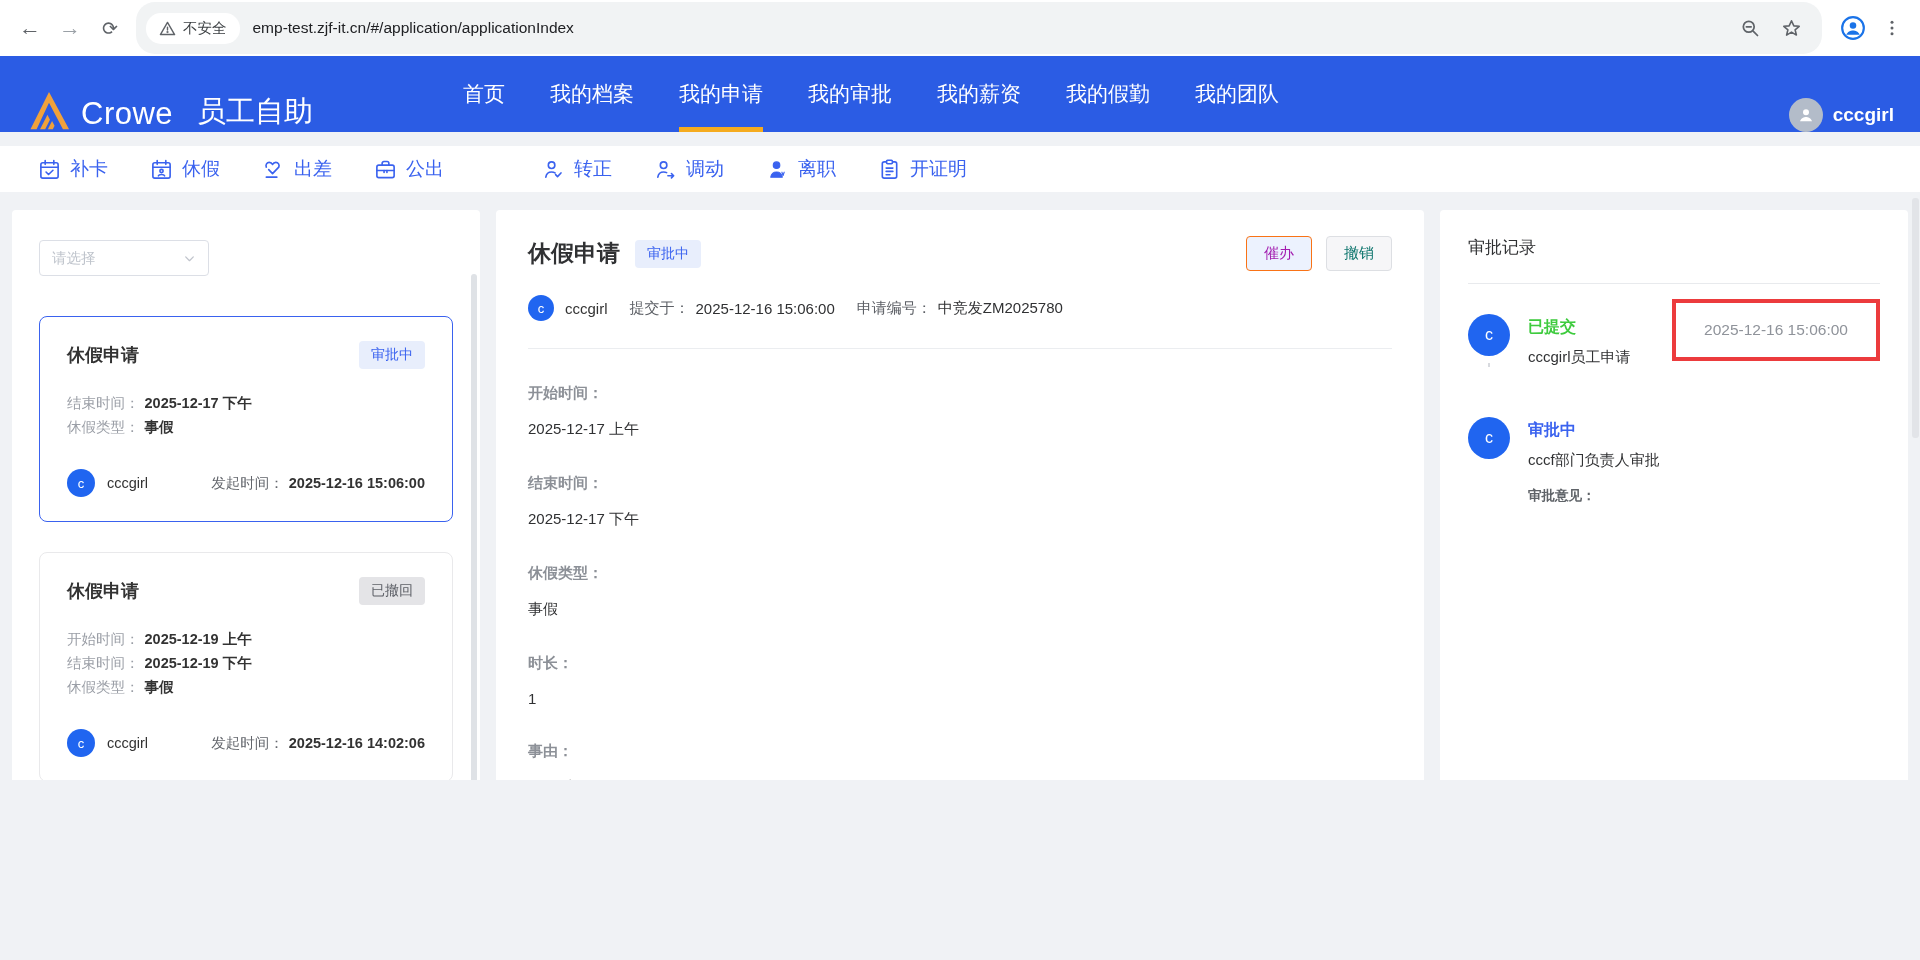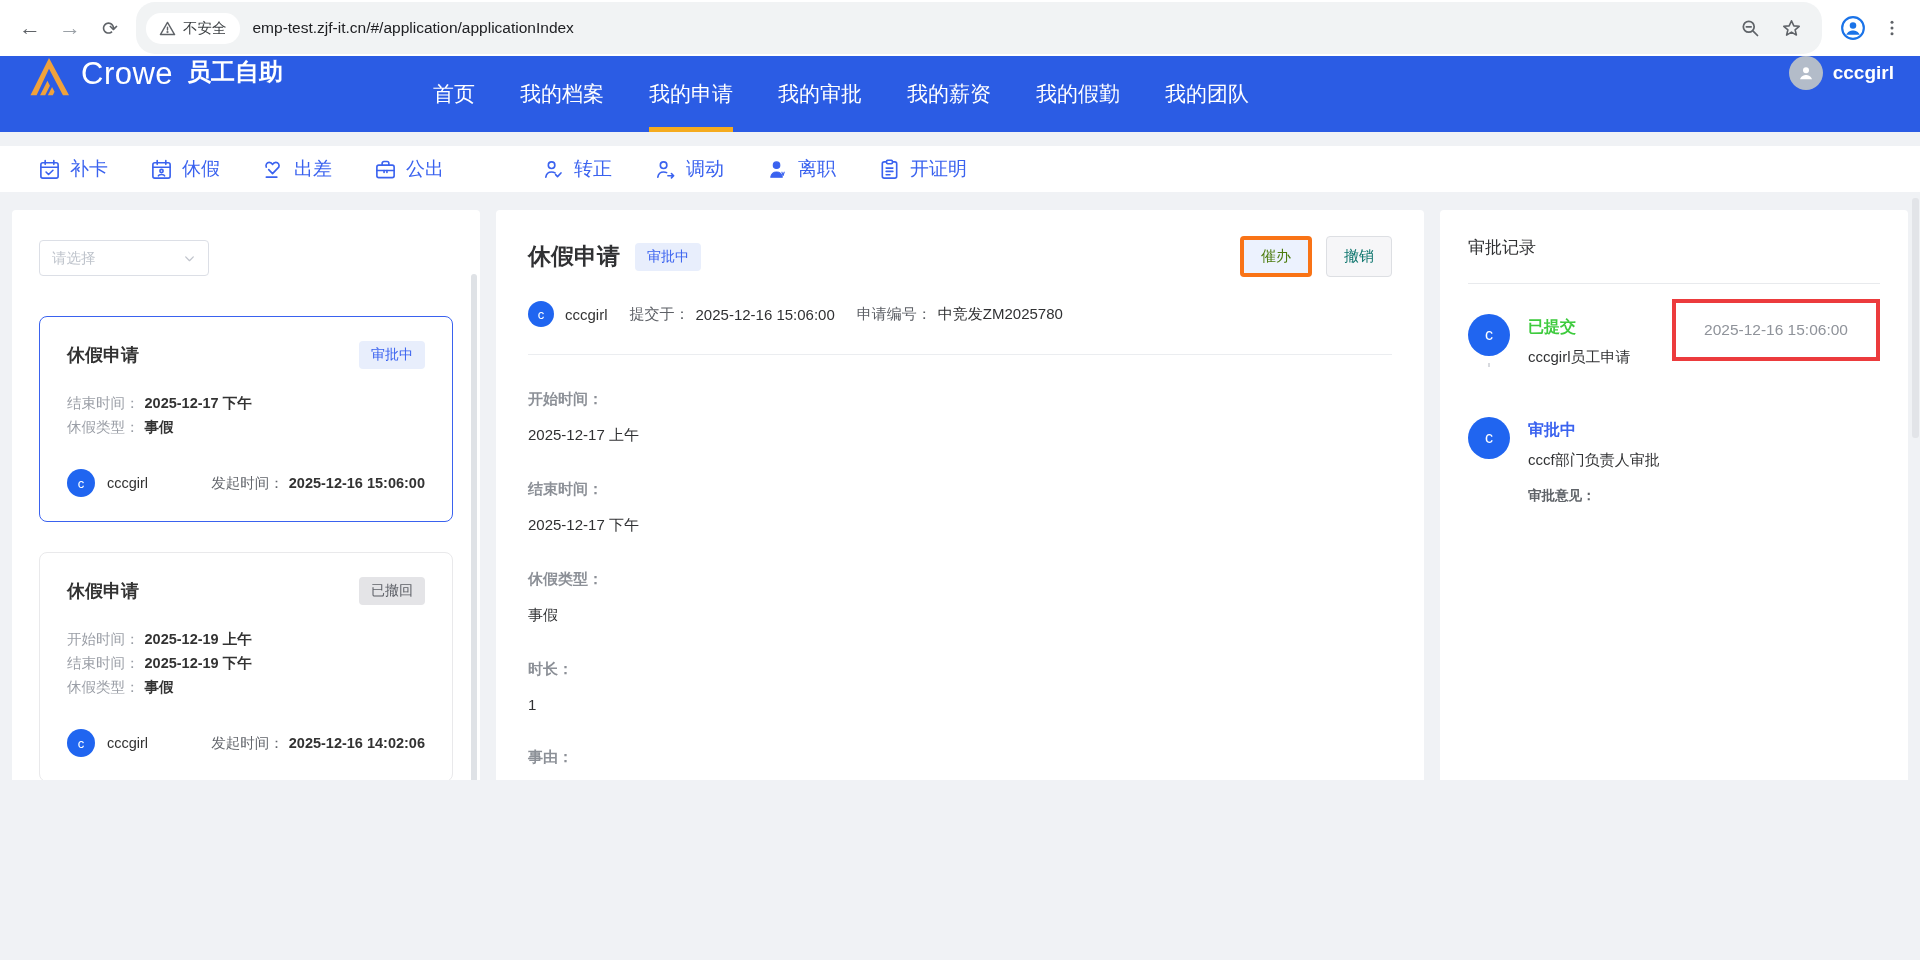--- a/index.html
+++ b/index.html
@@ -14,23 +14,23 @@
   .omnibox { flex:1; height:52px; background:#f1f3f4; border-radius:19px; display:flex;
     align-items:center; padding:0 10px; margin:0 10px 0 6px; }
   .sec-chip { display:flex; align-items:center; gap:7px; background:#fff; border-radius:15px;
     padding:6px 13px; font-size:14.5px; color:#3c4043; cursor:pointer; }
   .url-text { margin-left:13px; font-size:15.5px; color:#202124; flex:1; white-space:nowrap; }
   .omni-right { display:flex; align-items:center; gap:20px; margin-right:10px; }
   .browser-right { display:flex; align-items:center; gap:16px; padding:0 8px; }
   .icon-btn { display:flex; align-items:center; justify-content:center; cursor:pointer; }
 
   
-  .app-header { height:76px; background:#2b5ce4; display:flex; align-items:flex-start; padding:0 26px; }
+  .app-header { height:76px; background:#2b5ce4; display:flex; align-items:flex-end; padding:0 26px; }
   .brand-text { font-size:31px; color:#fff; margin-left:9px; letter-spacing:.5px; }
-  .app-title { font-size:24px; font-weight:700; color:#fff; margin-left:14px; }
+  .app-title { font-size:29px; font-weight:400; color:#fff; margin-left:24px; }
   .main-nav { display:flex; margin-left:150px; gap:45px; height:76px; }
   .nav-item { line-height:76px; color:#fff; font-size:21px; font-weight:500; position:relative;
     cursor:pointer; white-space:nowrap; }
   .nav-item.active::after { content:""; position:absolute; left:0; right:0; bottom:0; height:5px;
     background:#f5ab1e; }
   .header-user { margin-left:auto; display:flex; align-items:center; gap:10px; cursor:pointer; }
   .user-avatar { width:34px; height:34px; border-radius:50%; background:#b3bcc9; display:flex;
     align-items:center; justify-content:center; }
   .user-name { color:#fff; font-size:19px; font-weight:700; }
 
@@ -71,21 +71,21 @@
   .side-scrollbar { position:absolute; right:3px; top:64px; width:6px; height:660px;
     background:#dfe2e6; border-radius:3px; cursor:pointer; }
 
   
   .main-panel { flex:1; padding:26px 32px; height:770px; }
   .mp-head { display:flex; align-items:center; }
   .mp-title { font-size:23px; font-weight:700; color:#303133; }
   .mp-badge { margin-left:15px; }
   .mp-actions { margin-left:auto; display:flex; gap:14px; }
   .btn { font-size:15px; padding:7px 17px; border-radius:4px; cursor:pointer; }
-  .btn-primary-light { background:#ecf2fe; border:4px solid #f97316; color:#4d7c0f; }
+  .btn-primary-light { background:#ecf2fe; border:1px solid #f97316; color:#a21caf; }
   .btn-disabled { background:#f6f6f8; border:1px solid #dddfe3; color:#0f766e; }
   .mp-meta { display:flex; align-items:center; margin-top:24px; font-size:15px; color:#5d6066; }
   .mp-meta .mini-avatar { width:26px; height:26px; flex:0 0 26px; }
   .mp-name { margin-left:11px; color:#333; }
   .mp-label { margin-left:22px; }
   .mp-value { color:#303133; margin-left:6px; }
   .mp-divider { border-top:1px solid #ebedf0; margin-top:27px; }
   .field-label { font-size:15px; color:#8c9097; font-weight:700; margin-top:35px; }
   .field-value { font-size:15px; color:#303133; margin-top:17px; }
 

